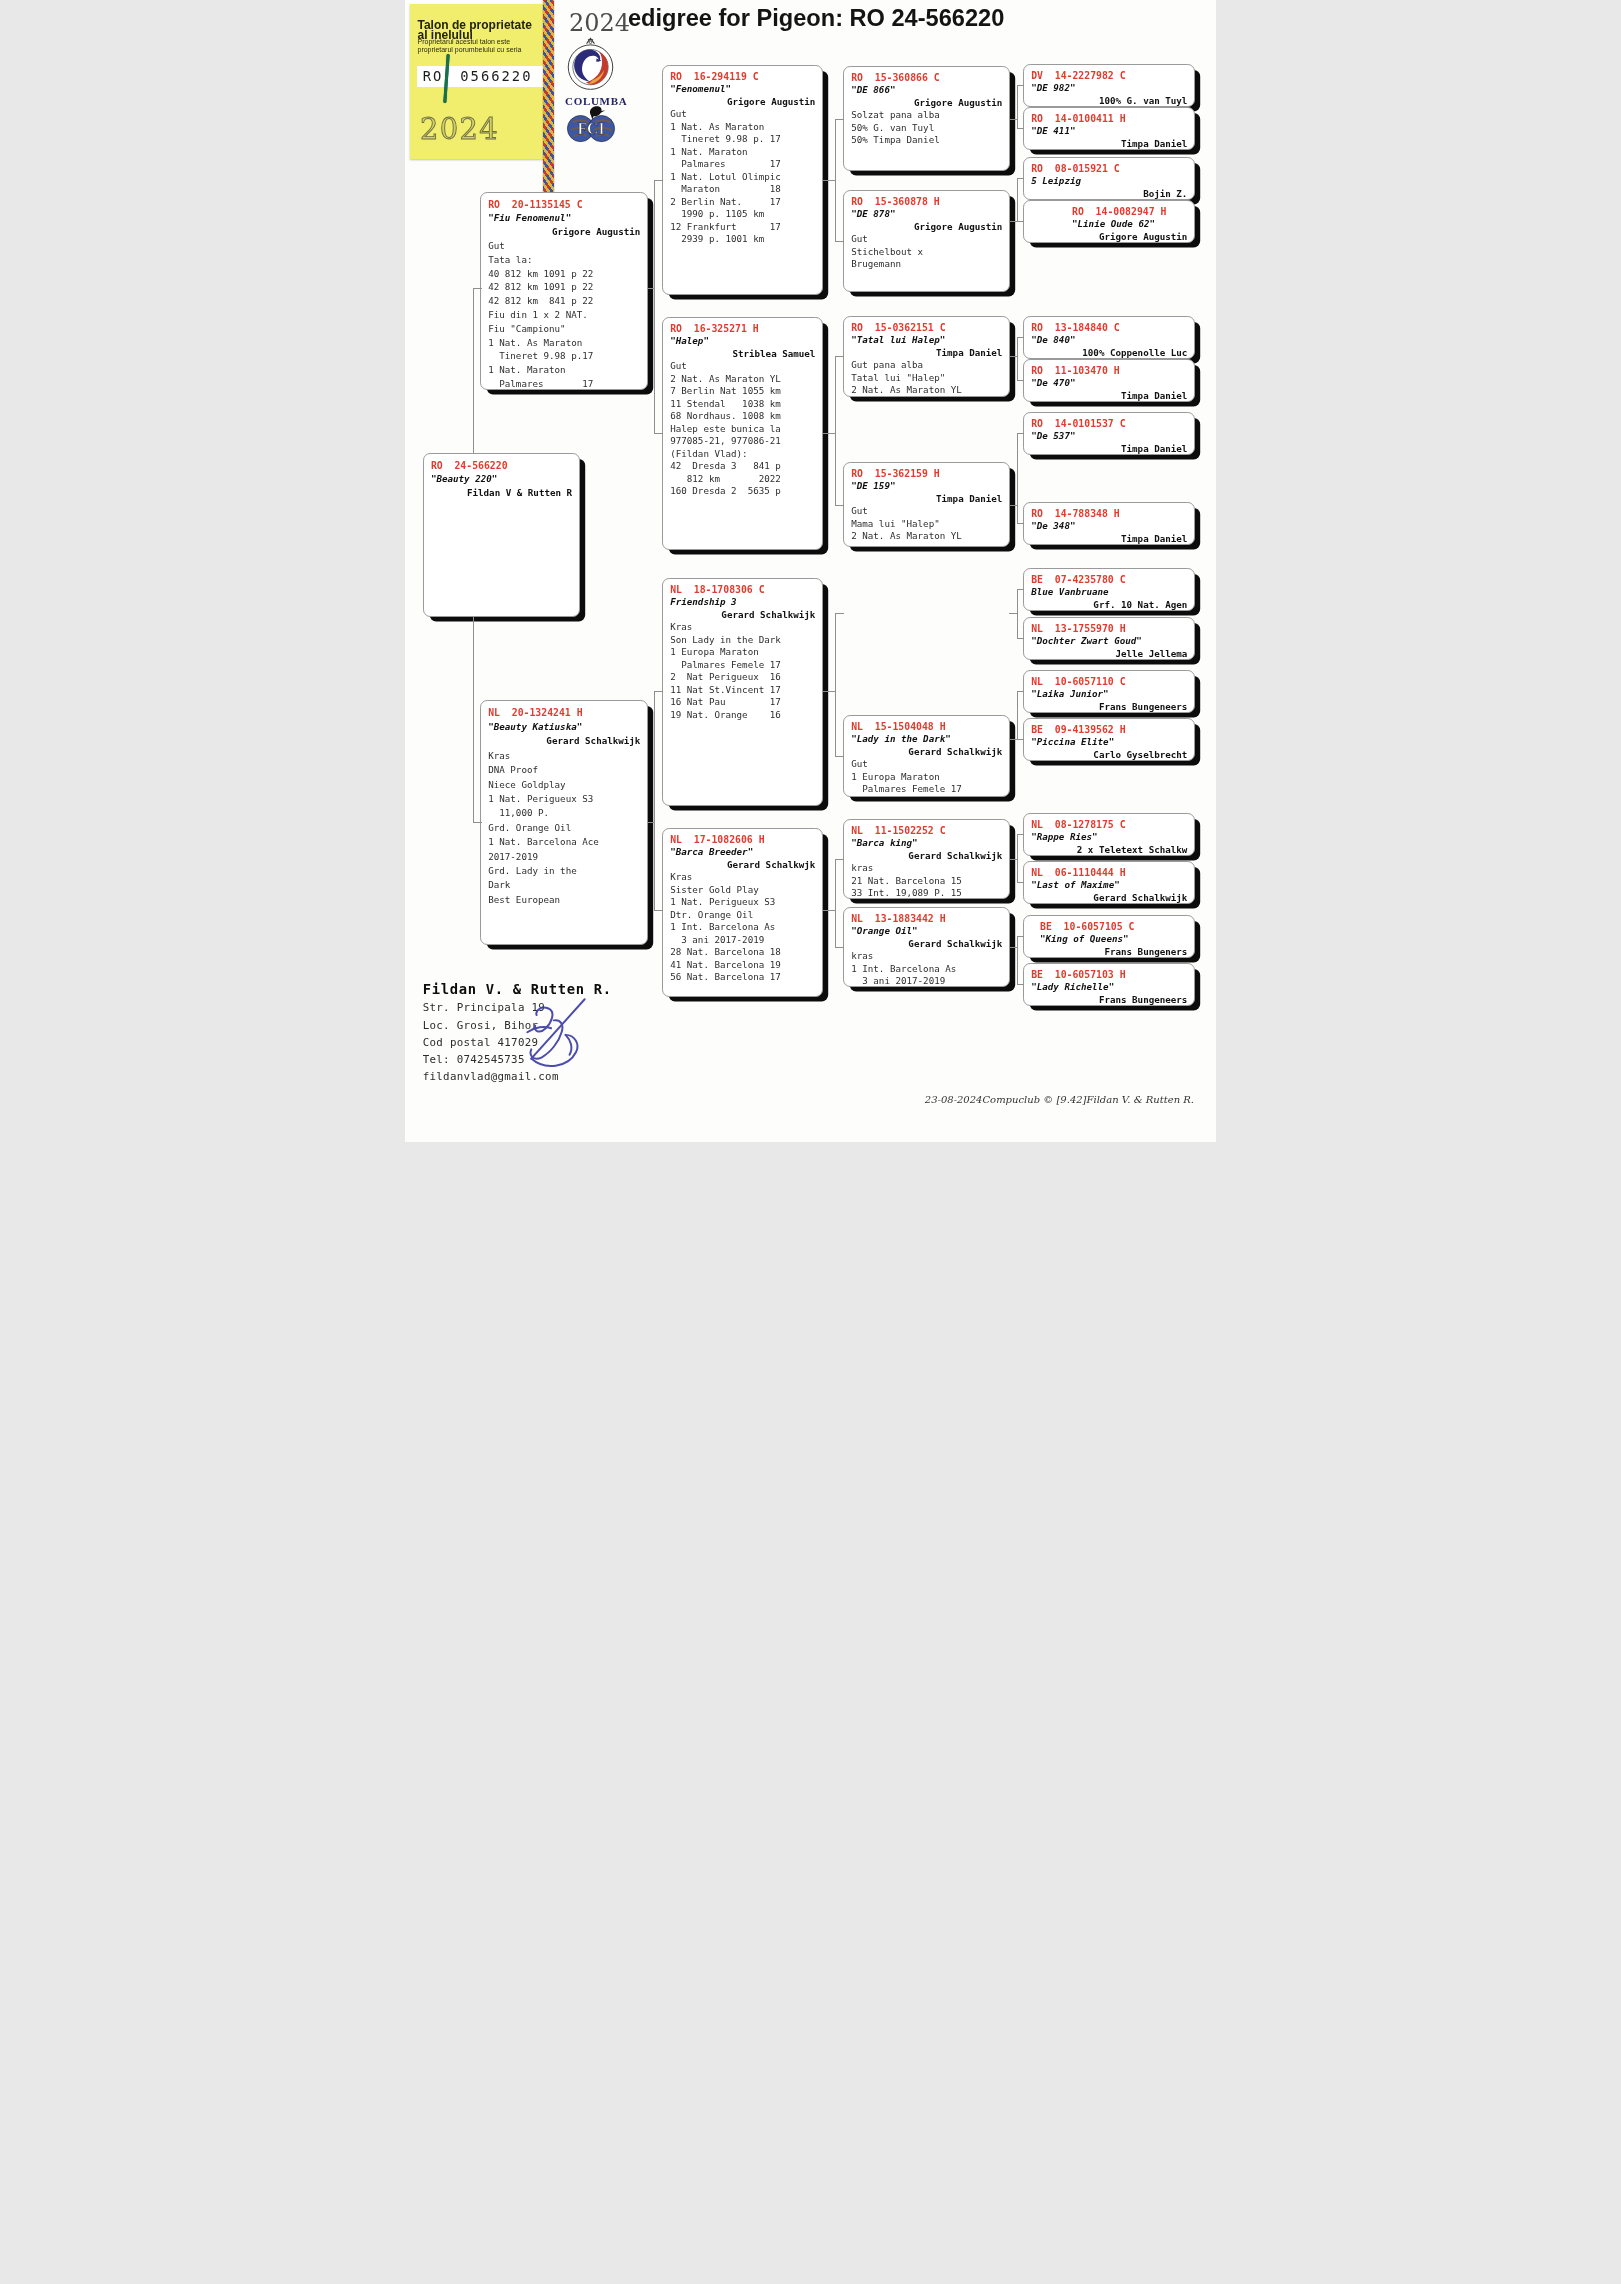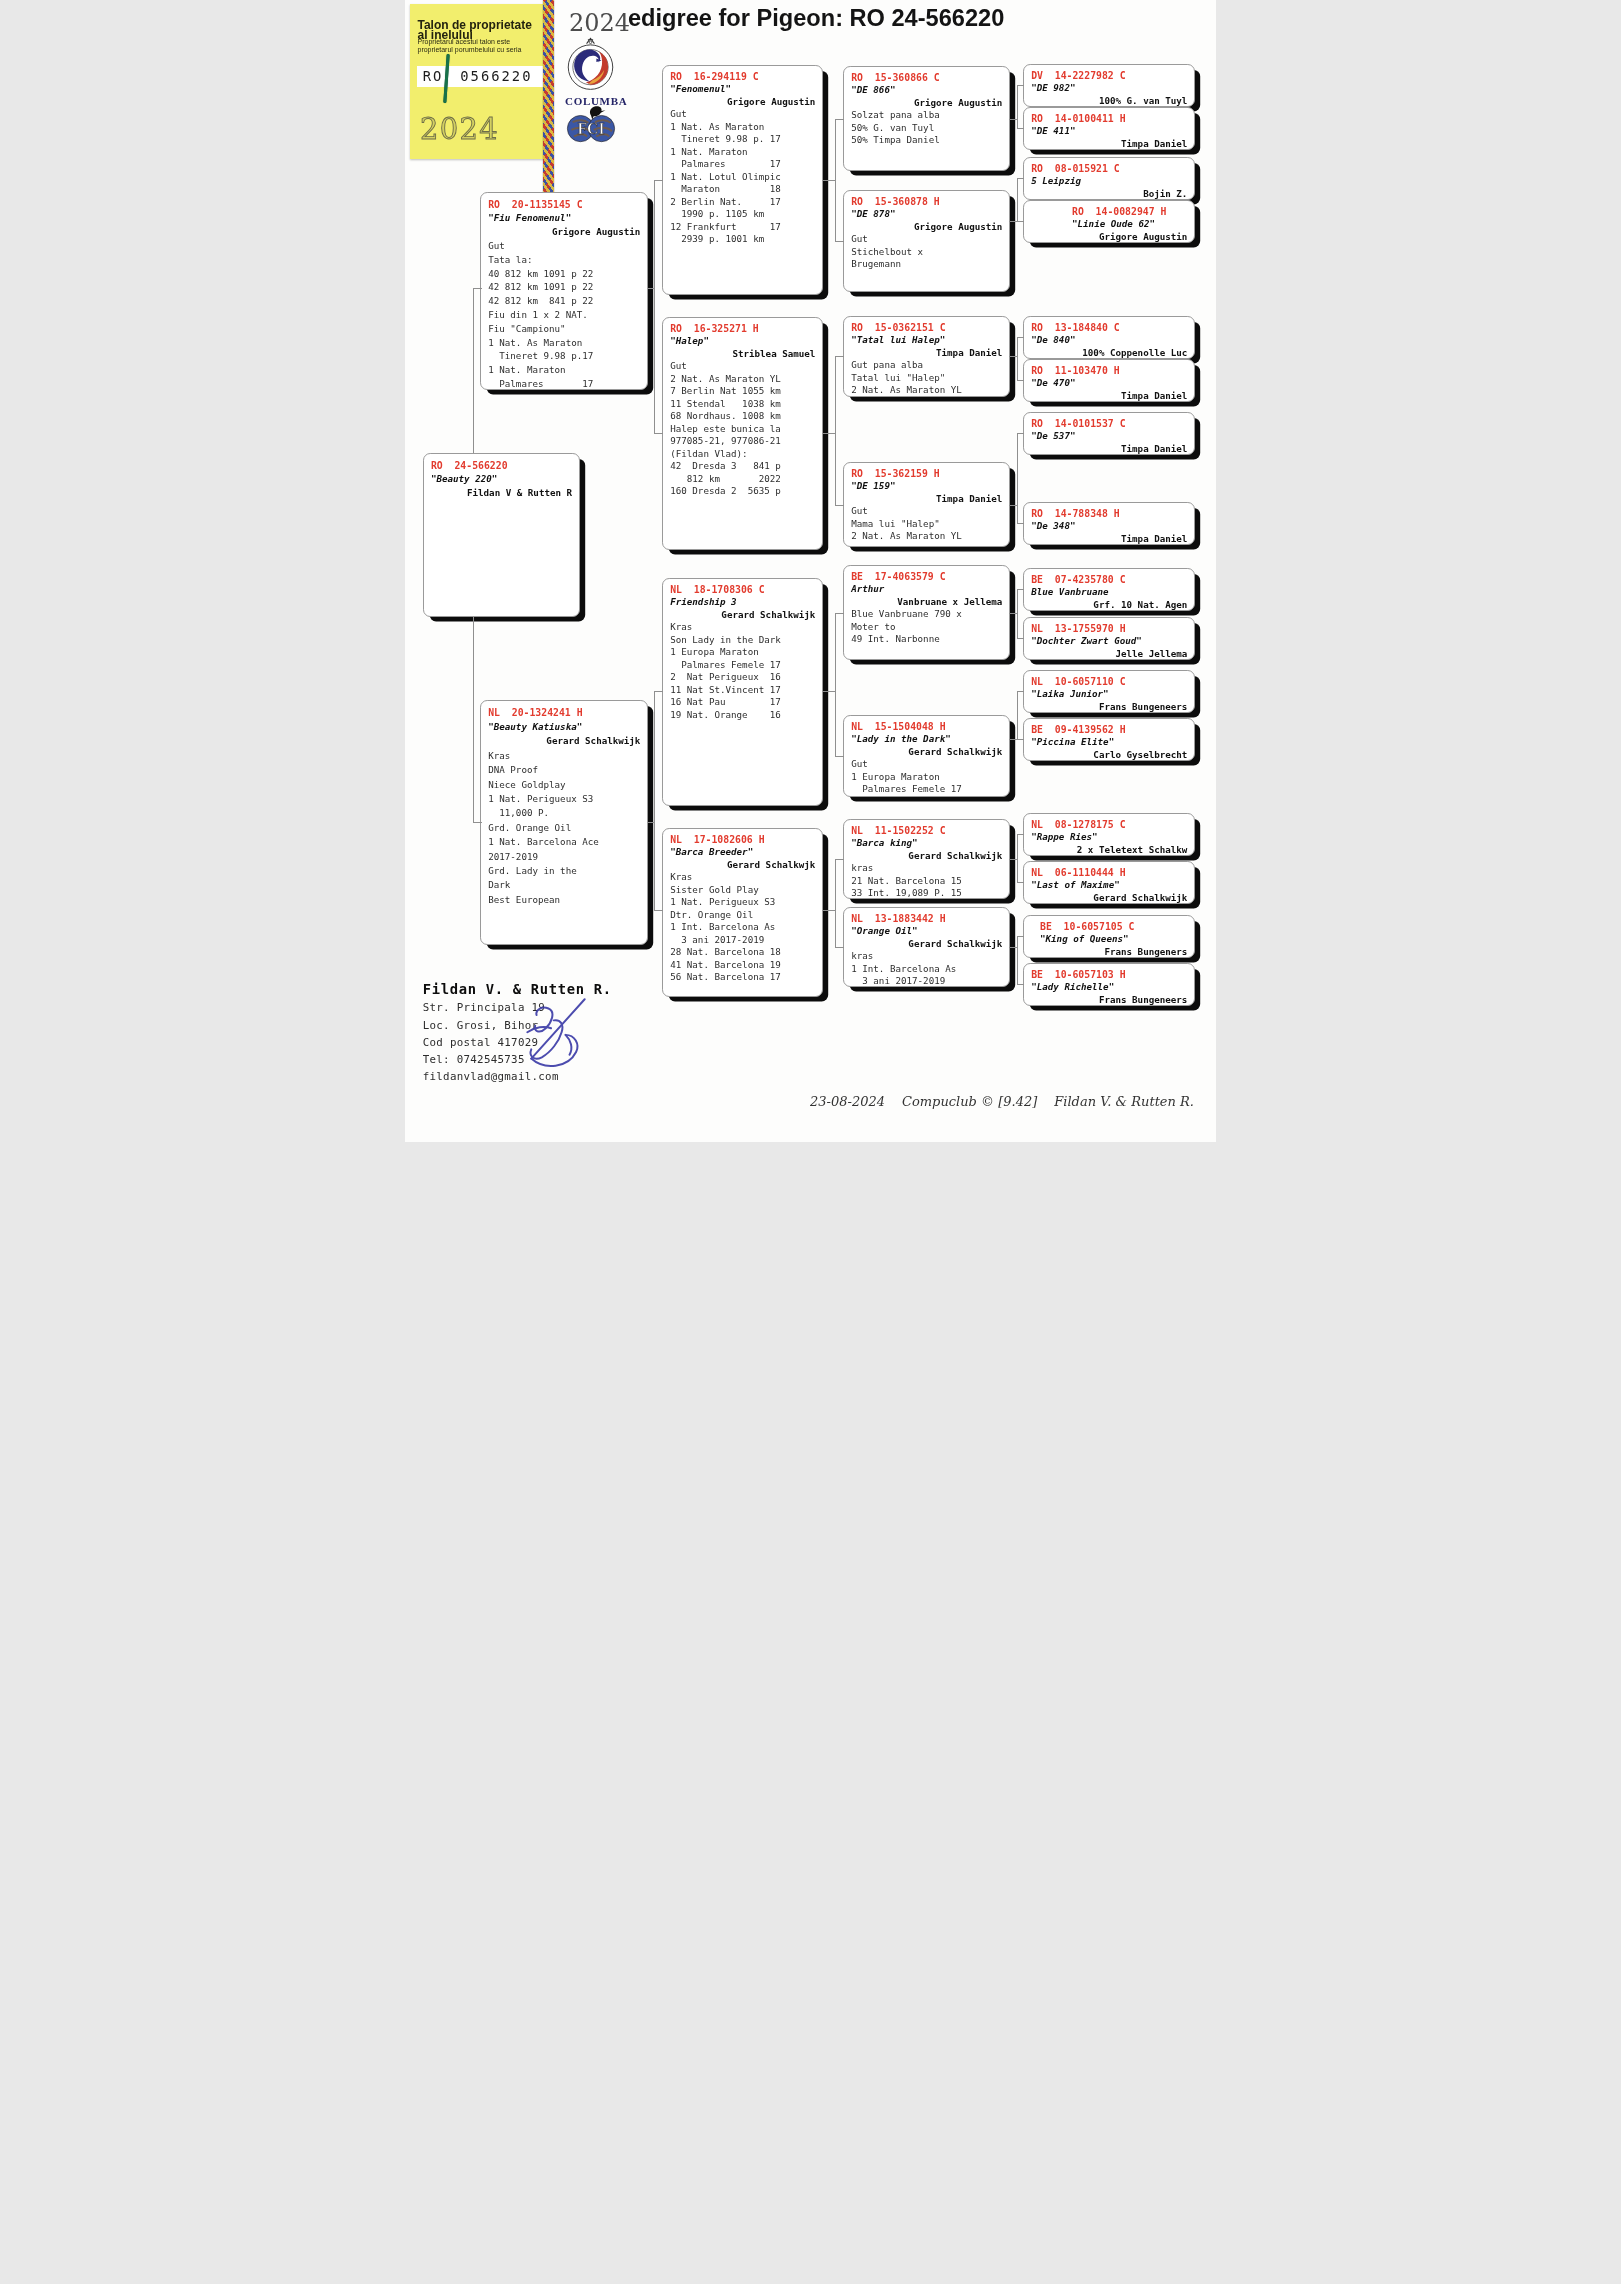--- a/index.html
+++ b/index.html
@@ -55,21 +55,21 @@
 
   
   .owner{position:absolute;left:17.7px;top:981px;}
   .owner-name{font-size:13.8px;font-weight:700;color:#0d0d0d;letter-spacing:0.7px;}
   .owner-line{font-size:10.8px;color:#2c2c2c;margin-top:4.3px;letter-spacing:0.3px;}
 
   .signature{position:absolute;left:117px;top:994px;}
 
   
   .footer{position:absolute;right:22px;top:1094px;font-family:"DejaVu Serif",serif;
-          font-style:italic;font-size:13px;color:#333;display:flex;gap:17px;}
+          font-style:italic;font-size:10px;color:#333;display:flex;}
 </style>
 </head>
 <body>
 
 <div id="page">
 
   <div class="sticker">
     <div class="s-title">Talon de proprietate al inelului</div>
     <div class="s-sub">Proprietarul acestui talon este proprietarul porumbelului cu seria</div>
     <div class="s-ring">
@@ -233,28 +233,20 @@
         <div class="pline">Tatal lui "Halep"</div>
         <div class="pline">2 Nat. As Maraton YL</div>
       </div>
       <div class="pbox" style="left: 438px; top: 462px; width: 167px; height: 85px; --lh: 12.5px;">
         <div class="phead">RO  15-362159 H</div>
         <div class="pname">"DE 159"</div>
         <div class="pfan">Timpa Daniel</div>
         <div class="pline">Gut</div>
         <div class="pline">Mama lui "Halep"</div>
         <div class="pline">2 Nat. As Maraton YL</div>
-      </div>
-      <div class="pbox" style="left: 438px; top: 565px; width: 167px; height: 95px; --lh: 12.5px;">
-        <div class="phead">BE  17-4063579 C</div>
-        <div class="pname">Arthur</div>
-        <div class="pfan">Vanbruane x Jellema</div>
-        <div class="pline">Blue Vanbruane 790 x</div>
-        <div class="pline">Moter to</div>
-        <div class="pline">49 Int. Narbonne</div>
       </div>
       <div class="pbox" style="left: 438px; top: 715px; width: 167px; height: 82px; --lh: 12.5px;">
         <div class="phead">NL  15-1504048 H</div>
         <div class="pname">"Lady in the Dark"</div>
         <div class="pfan">Gerard Schalkwijk</div>
         <div class="pline">Gut</div>
         <div class="pline">1 Europa Maraton</div>
         <div class="pline">  Palmares Femele 17</div>
       </div>
       <div class="pbox" style="left: 438px; top: 819px; width: 167px; height: 80px; --lh: 12.5px;">

